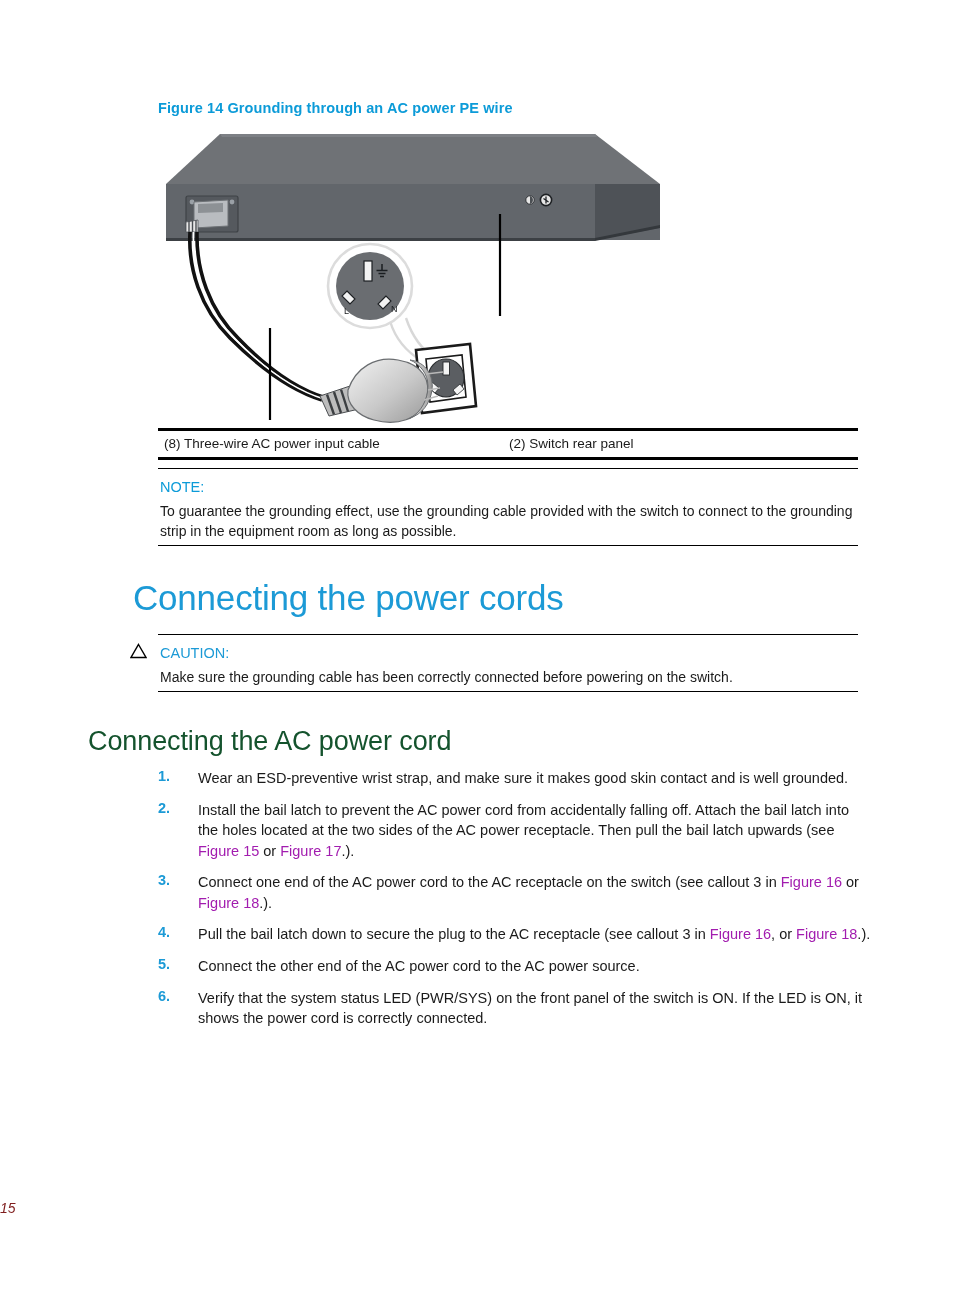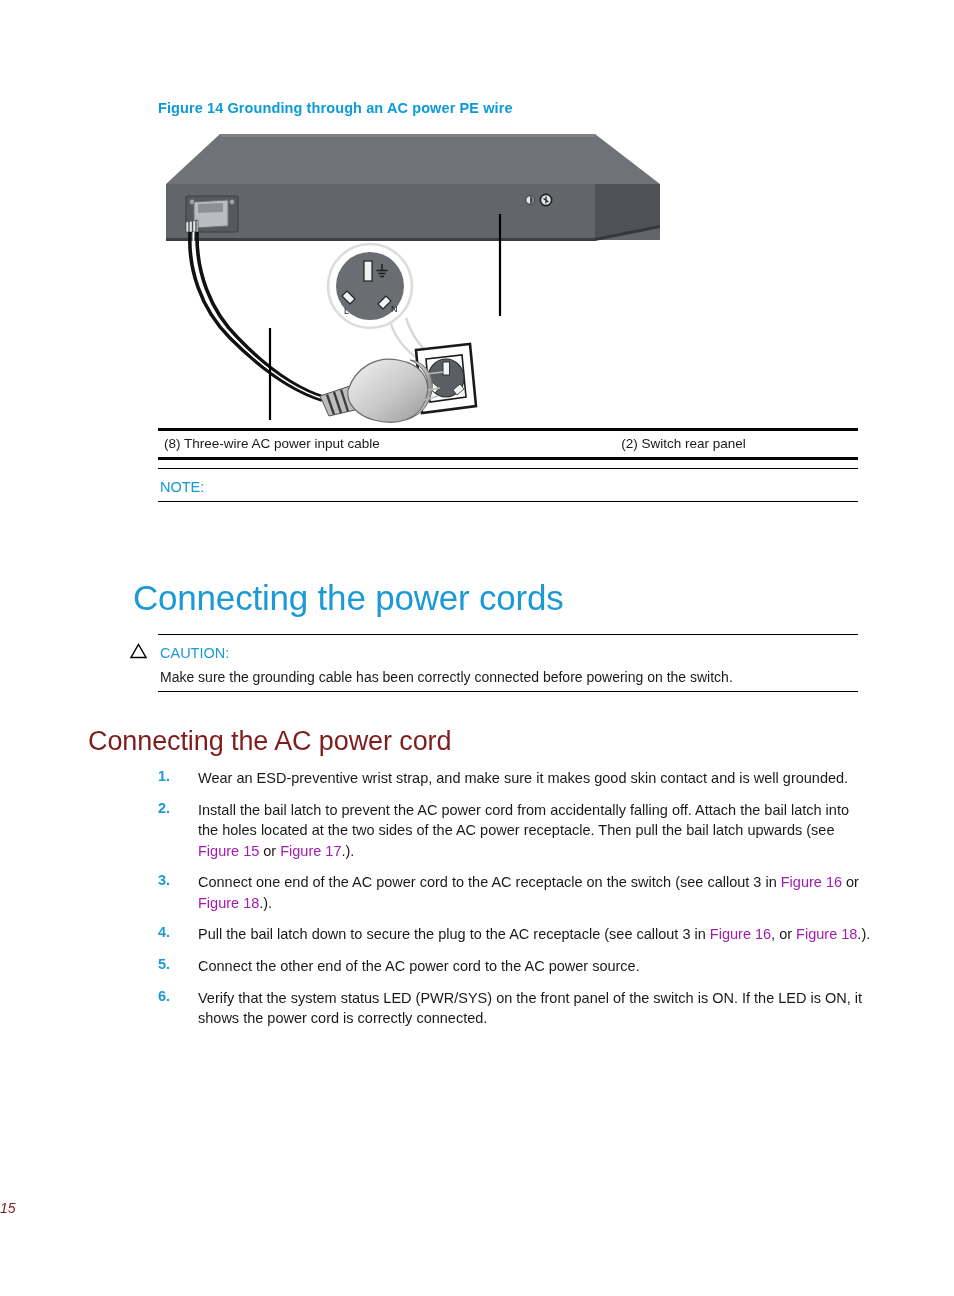--- a/index.html
+++ b/index.html
@@ -59,21 +59,21 @@
     background: #000000;
     width: 100%;
   }
   .callout-row {
     display: flex;
     padding: 5px 0 6px 6px;
     font-size: 13.5px;
     color: #1a1a1a;
   }
   .callout-cell-1 { width: 345px; }
-  .callout-cell-2 { flex: 1; text-align: center; }
+  .callout-cell-2 { flex: 1; }
 
   
   .note-block {
     position: absolute;
     left: 158px;
     top: 468px;
     width: 700px;
   }
   .note-label {
     color: #0c9bd8;
@@ -97,21 +97,21 @@
     color: #1c9ad6;
     letter-spacing: -0.2px;
     margin-left: 45px;
   }
   .h2 {
     position: absolute;
     left: 88px;
     top: 726px;
     font-size: 27px;
     font-weight: normal;
-    color: #7f1d1d;
+    color: #14532d;
     letter-spacing: -0.1px;
   }
 
   
   .caution-block {
     position: absolute;
     left: 158px;
     top: 634px;
     width: 700px;
   }
@@ -300,20 +300,21 @@
     <div class="callout-row">
       <div class="callout-cell-1">(8) Three-wire AC power input cable</div>
       <div class="callout-cell-2">(2) Switch rear panel</div>
     </div>
     <div class="rule-thick"></div>
   </div>
 
   <div class="note-block">
     <div class="rule-thin"></div>
     <div class="note-label">NOTE:</div>
+    <div class="note-body">To guarantee the grounding effect, use the grounding cable provided with the switch to connect to the grounding strip in the equipment room as long as possible.</div>
     <div class="rule-thin"></div>
   </div>
 
   <div class="h1">Connecting the power cords</div>
 
   <div class="caution-block">
     <div class="rule-thin"></div>
     <div class="caution-head">
       <span class="caution-icon">
         <svg width="17" height="16" viewBox="0 0 17 16" xmlns="http://www.w3.org/2000/svg">

